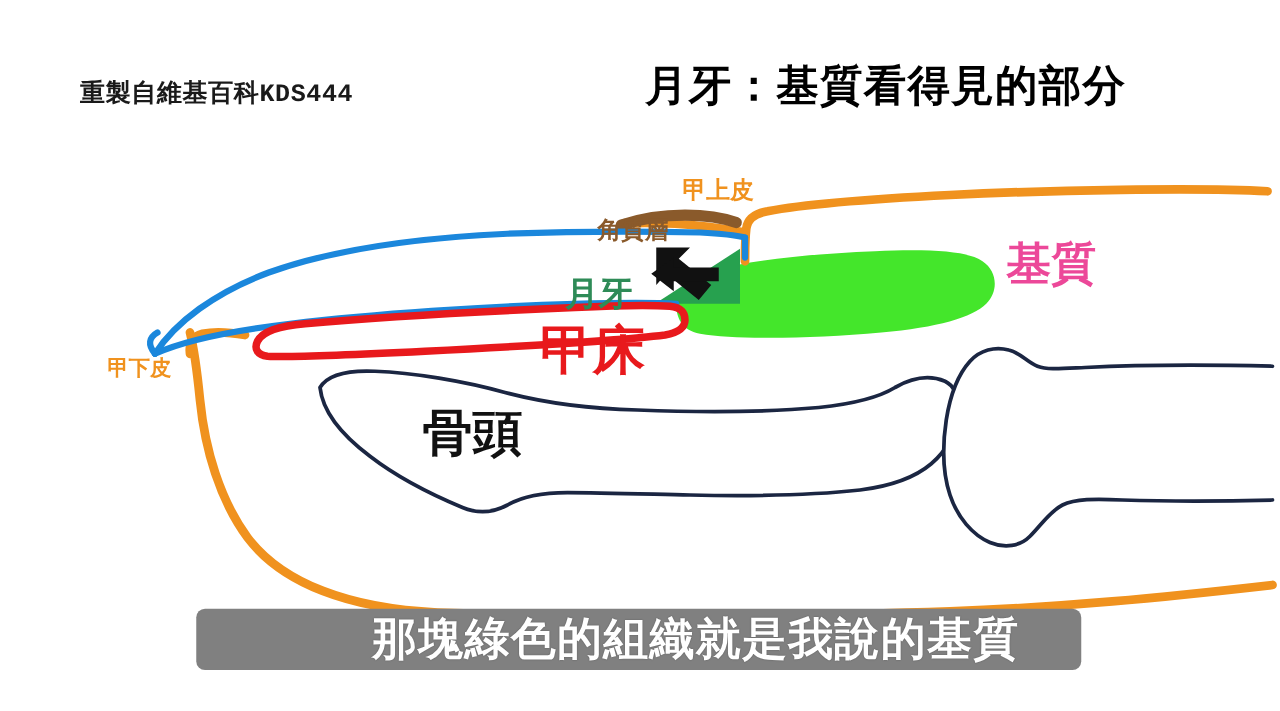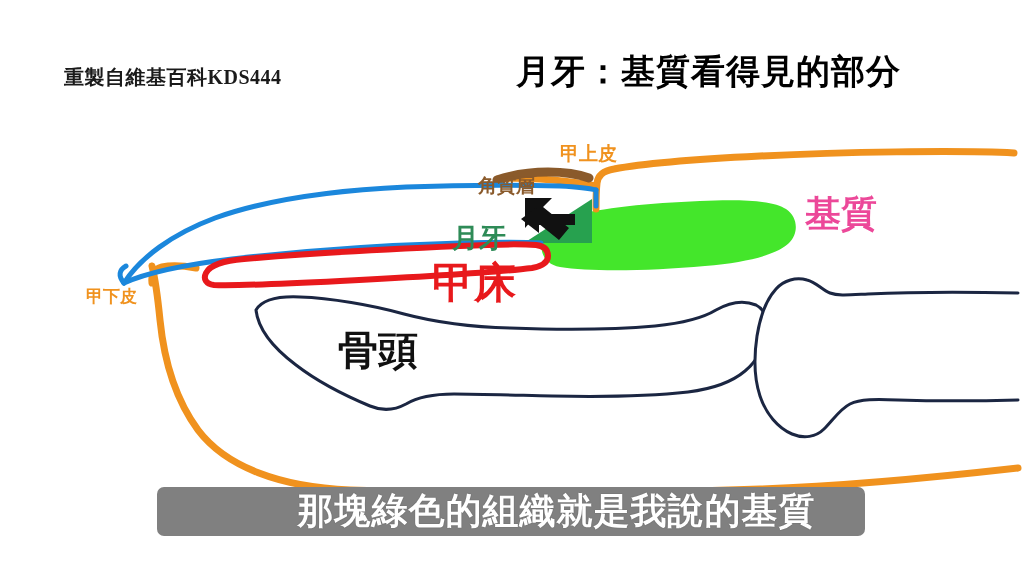--- a/index.html
+++ b/index.html
@@ -4,34 +4,34 @@
 <style>
   html,body{margin:0;padding:0;background:#ffffff;}
   body{
     width:1024px;height:569px;position:relative;overflow:hidden;
     font-family:"Liberation Sans","DejaVu Sans",sans-serif;
     background:#ffffff;
   }
   #stage{position:absolute;left:0;top:0;width:1024px;height:569px;}
   svg.layer{position:absolute;left:0;top:0;width:1024px;height:569px;overflow:visible;}
   .lbl{position:absolute;white-space:nowrap;font-weight:bold;line-height:1;
-       font-family:Liberation Serif, serif;}
+       font-family:Liberation Mono, monospace;}
 
   
   #credit{left:64px;top:67px;font-size:20px;color:#1a1a1a;letter-spacing:.5px;}
 
   
   #title-nail{left:250px;top:110px;font-size:55px;color:#2b8ce8;letter-spacing:2px;}
 
   
   #headline-lunula{left:516px;top:55px;font-size:34px;color:#000000;letter-spacing:1px;}
 
   
   #lbl-cuticle{left:478px;top:144px;font-size:19px;color:#8a5a2b;margin-top:32px;}
-  #lbl-eponychium{left:560px;top:144px;font-size:19px;color:#f0921e;}
+  #lbl-eponychium{left:546px;top:144px;font-size:19px;color:#f0921e;}
   #lbl-lunula{left:452px;top:193px;font-size:27px;color:#2e8b57;margin-top:32px;}
   #lbl-hyponychium{left:86px;top:288px;font-size:17px;color:#f0921e;}
 
   
   #lbl-matrix{left:805px;top:196px;font-size:36px;color:#ec4899;}
   #lbl-nailbed{left:432px;top:262px;font-size:42px;color:#e8191c;}
   #lbl-bone{left:338px;top:331px;font-size:40px;color:#111111;}
 
   
   #subtitle-bar{

